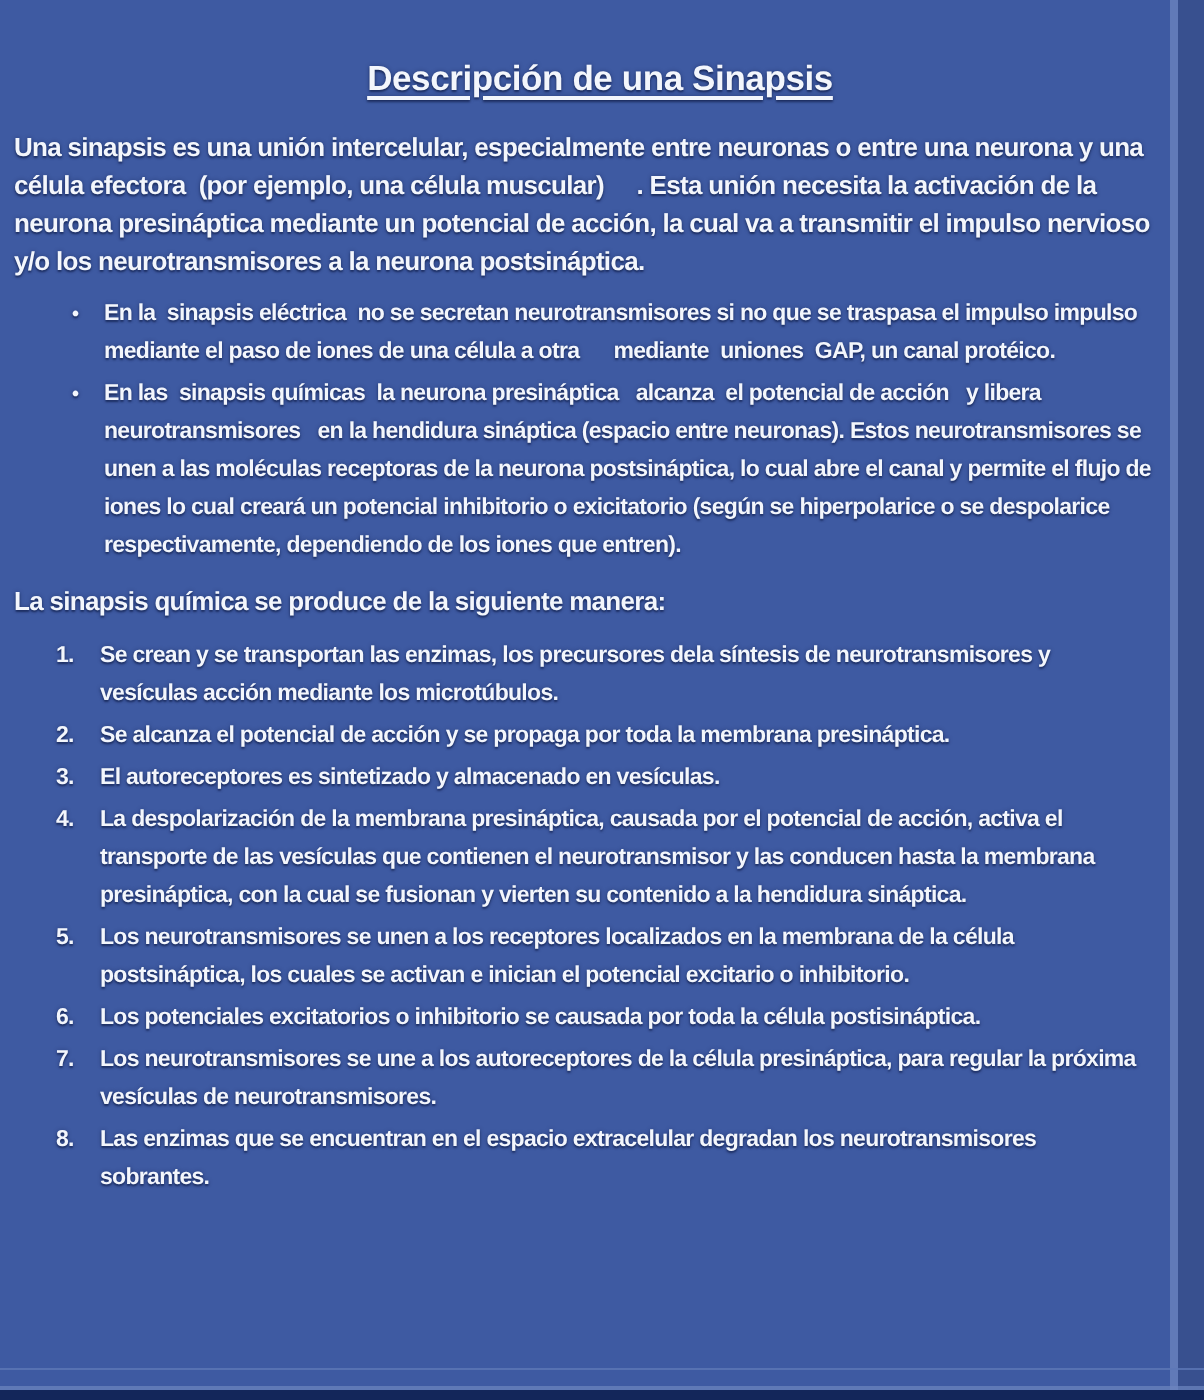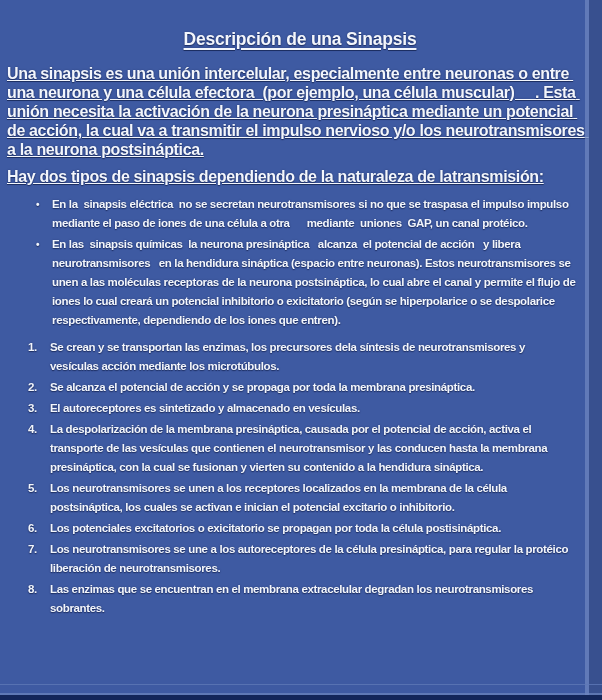--- a/index.html
+++ b/index.html
@@ -76,24 +76,23 @@
     text-align: center;
     font-size: 17.5px;
     line-height: 23px;
     letter-spacing: -0.2px;
     text-decoration: underline;
     text-underline-offset: 3px;
     text-decoration-thickness: 1.5px;
   }
   .para {
     margin: 0 0 8px 0;
-    font-size: 16px;
+    font-size: 13px;
     line-height: 19px;
     white-space: pre-wrap;
-    text-decoration: underline;
   }
   .lead-in { margin-bottom: 9px; }
 
   ul.bullets, ol.steps {
     list-style: none;
     margin: 0 0 8px 0;
     padding: 0;
   }
   ul.bullets li, ol.steps li {
     display: flex;
@@ -128,35 +127,35 @@
 <body>
 
 <div class="page" style="--bg: #3e5aa2; --ink: #f3f6fc; --bar: #13265a; --rightCol: #38508f; --edgeLine: #6d86bf; --faintLine: #5e78b6;">
 
   <div class="content">
 
     <h1 class="title">Descripción de una Sinapsis</h1>
 
     <p class="para">Una sinapsis es una unión intercelular, especialmente entre neuronas o entre una neurona y una célula efectora  (por ejemplo, una célula muscular)     . Esta unión necesita la activación de la neurona presináptica mediante un potencial de acción, la cual va a transmitir el impulso nervioso y/o los neurotransmisores a la neurona postsináptica.</p>
 
-    <p class="para lead-in">Hay dos tipos de sinapsis dependiendo de la naturaleza de latransmisión:</p>
 
     <ul class="bullets">
 
         <li>
           <span class="marker">•</span>
           <span class="itext">En la  sinapsis eléctrica  no se secretan neurotransmisores si no que se traspasa el impulso impulso mediante el paso de iones de una célula a otra      mediante  uniones  GAP, un canal protéico.</span>
         </li>
 
         <li>
           <span class="marker">•</span>
           <span class="itext">En las  sinapsis químicas  la neurona presináptica   alcanza  el potencial de acción   y libera neurotransmisores   en la hendidura sináptica (espacio entre neuronas). Estos neurotransmisores se unen a las moléculas receptoras de la neurona postsináptica, lo cual abre el canal y permite el flujo de iones lo cual creará un potencial inhibitorio o exicitatorio (según se hiperpolarice o se despolarice respectivamente, dependiendo de los iones que entren).</span>
         </li>
       </ul>
 
+    <p class="para lead-in">La sinapsis química se produce de la siguiente manera:</p>
 
     <ol class="steps">
 
         <li>
           <span class="marker">1.</span>
           <span class="itext">Se crean y se transportan las enzimas, los precursores dela síntesis de neurotransmisores y vesículas acción mediante los microtúbulos.</span>
         </li>
 
         <li>
           <span class="marker">2.</span>
@@ -173,31 +172,31 @@
           <span class="itext">La despolarización de la membrana presináptica, causada por el potencial de acción, activa el transporte de las vesículas que contienen el neurotransmisor y las conducen hasta la membrana presináptica, con la cual se fusionan y vierten su contenido a la hendidura sináptica.</span>
         </li>
 
         <li>
           <span class="marker">5.</span>
           <span class="itext">Los neurotransmisores se unen a los receptores localizados en la membrana de la célula postsináptica, los cuales se activan e inician el potencial excitario o inhibitorio.</span>
         </li>
 
         <li>
           <span class="marker">6.</span>
-          <span class="itext">Los potenciales excitatorios o exicitatorio se propagan por toda la célula postisináptica.</span>
+          <span class="itext">Los potenciales excitatorios o inhibitorio se causada por toda la célula postisináptica.</span>
         </li>
 
         <li>
           <span class="marker">7.</span>
-          <span class="itext">Los neurotransmisores se une a los autoreceptores de la célula presináptica, para regular la protéico liberación de neurotransmisores.</span>
+          <span class="itext">Los neurotransmisores se une a los autoreceptores de la célula presináptica, para regular la próxima vesículas de neurotransmisores.</span>
         </li>
 
         <li>
           <span class="marker">8.</span>
-          <span class="itext">Las enzimas que se encuentran en el membrana extracelular degradan los neurotransmisores sobrantes.</span>
+          <span class="itext">Las enzimas que se encuentran en el espacio extracelular degradan los neurotransmisores sobrantes.</span>
         </li>
       </ol>
 
   </div>
 
   <div class="edge-line"></div>
   <div class="right-col"></div>
   <div class="faint-line"></div>
   <div class="bottom-light"></div>
   <div class="bottom-bar"></div>

